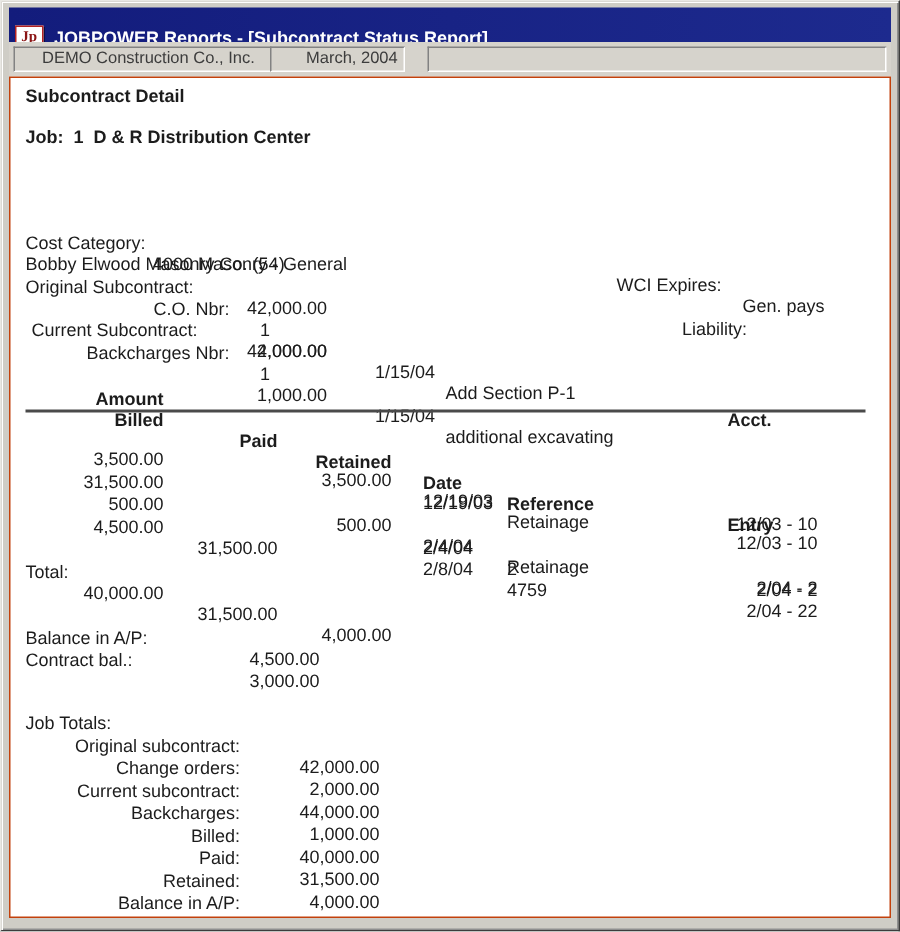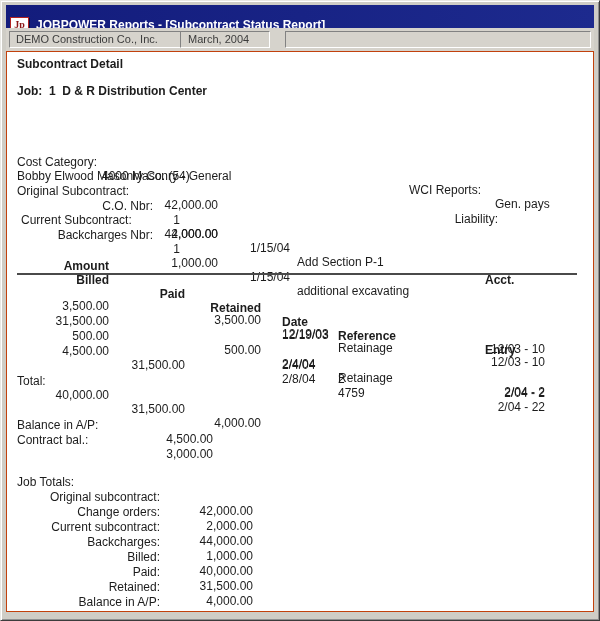--- a/index.html
+++ b/index.html
@@ -18,22 +18,22 @@
   .app-icon{width:17px;height:15px;background:#ffffff;border:1px solid #b22222;
     color:#8b1515;font-weight:bold;font-size:10px;line-height:13px;text-align:center;
     font-family:"Liberation Serif",serif;box-shadow:1px 1px 0 rgba(0,0,0,.45);flex:0 0 auto;}
   .title-text{color:#ffffff;font-weight:bold;font-size:12px;margin-left:7px;white-space:nowrap;}
 
   
   .infobar{position:absolute;left:5px;right:5px;top:27px;height:23px;background:#d6d3cc;}
   .panel{position:absolute;top:3px;height:17px;box-sizing:border-box;background:#d6d3cc;
     border:1px solid;border-color:#828282 #ffffff #ffffff #828282;
     font-size:11px;line-height:15px;color:#3c3c3c;white-space:pre;overflow:hidden;}
-  .panel-company{left:3px;width:194px;padding-left:6px;}
-  .panel-period{left:174px;width:90px;padding-left:7px;}
+  .panel-company{left:3px;width:194px;padding-left:18px;}
+  .panel-period{left:174px;width:90px;padding-left:23px;}
   .panel-extra{left:279px;right:3px;}
 
   
   .content{position:absolute;left:5px;right:5px;top:50px;bottom:8px;background:#ffffff;
     border:1px solid #c2410c;overflow:hidden;font-size:12px;color:#1c1c1c;}
   .ln{position:absolute;left:0;right:0;height:15px;line-height:14px;white-space:pre;}
   .ln span{position:absolute;white-space:pre;}
   .b{font-weight:bold;}
   .rule{position:absolute;left:10px;width:560px;height:2px;background:#4a4a4a;}
 
@@ -71,21 +71,21 @@
 
     <div class="ln" style="top:5px"><span class="b x-label">Subcontract Detail</span></div>
     <div class="ln" style="top:32px"><span class="b x-label">Job:  1  D &amp; R Distribution Center</span></div>
 
     <div class="ln" style="top:89px">
       <span class="x-label">Cost Category:</span>
       <span class="x-ccval">4000 Masonry - General</span>
     </div>
     <div class="ln" style="top:103px">
       <span class="x-label">Bobby Elwood Masonry Co. (54)</span>
-      <span class="x-wci-r">WCI Reports:</span>
+      <span class="x-wci-r">WCI Expires:</span>
       <span class="x-wcival">Gen. pays</span>
     </div>
     <div class="ln" style="top:118px">
       <span class="x-label">Original Subcontract:</span>
       <span class="x-amt-r">42,000.00</span>
       <span class="x-liab-r">Liability:</span>
     </div>
     <div class="ln" style="top:133px">
       <span class="x-lblcol-r">C.O. Nbr:</span>
       <span class="x-num-r">1</span>

